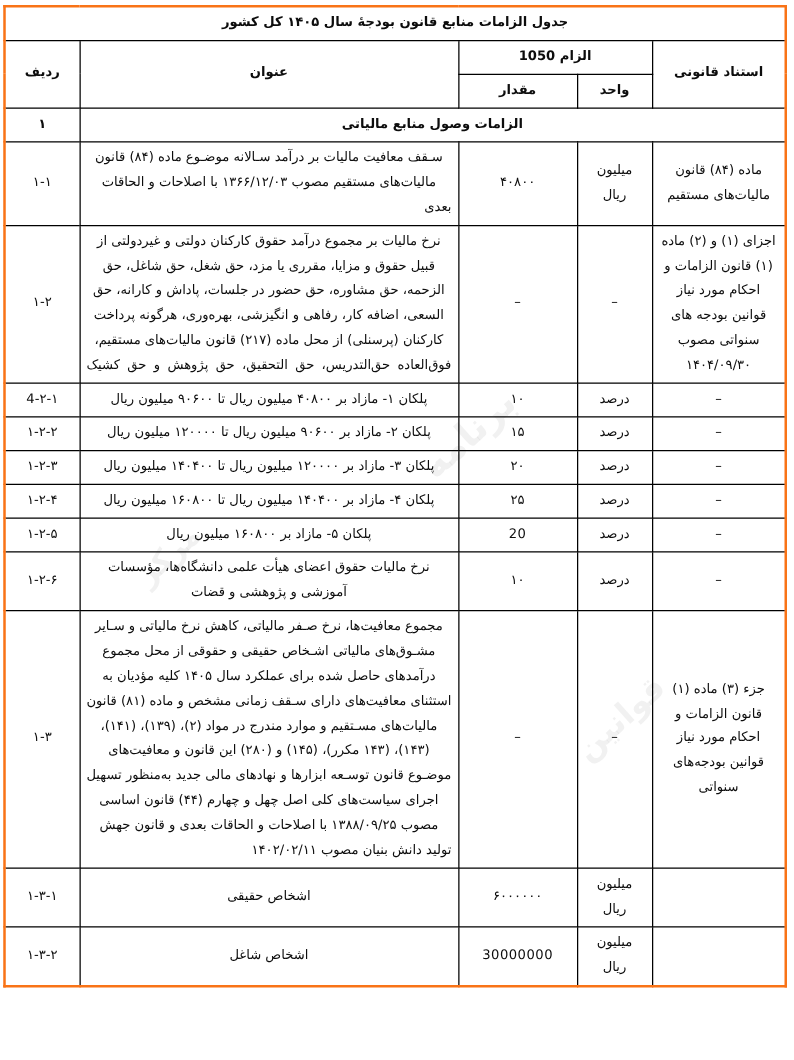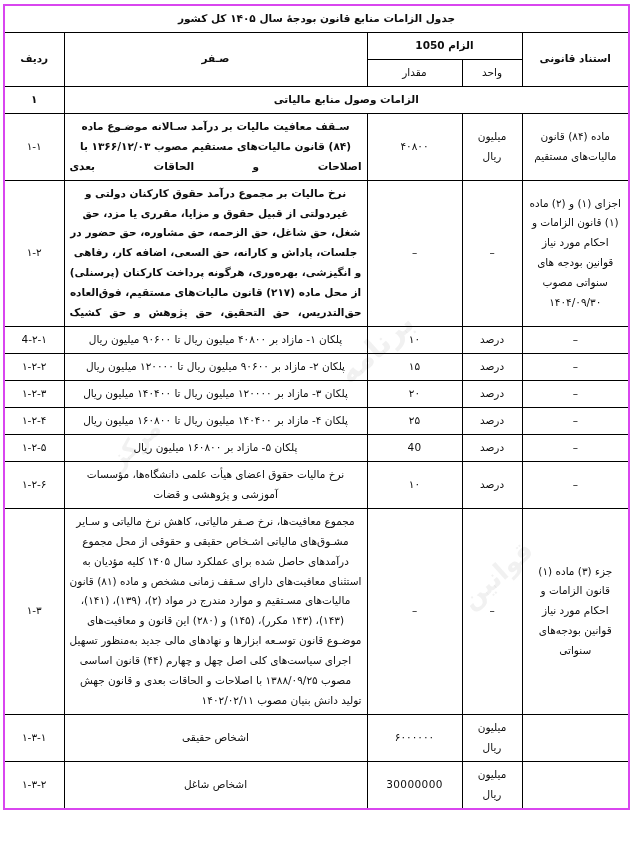--- a/index.html
+++ b/index.html
@@ -35,21 +35,21 @@
     white-space: nowrap;
   }
   .wm1 { top: 330px; right: 215px; transform: rotate(-42deg); }
   .wm2 { top: 560px; right: 95px;  transform: rotate(-42deg); font-size: 26px;}
   .wm3 { top: 430px; right: 470px; transform: rotate(-42deg); font-size: 24px;}
 
   table.budget {
     width: 625px;
     border-collapse: collapse;
     table-layout: fixed;
-    border: 2px solid #d946ef;
+    border: 2px solid #f97316;
     position: relative;
     z-index: 2;
     background: transparent;
   }
   table.budget td, table.budget th {
     border: 1px solid #000;
     padding: 3px 5px;
     vertical-align: middle;
     text-align: center;
     font-size: 10.5px;
@@ -73,40 +73,39 @@
   }
 
   
   .hdr {
     font-weight: bold;
     font-size: 11.5px;
     padding: 5px 3px;
     line-height: 1.4;
   }
   .hdr-sub {
-    font-weight: normal;
+    font-weight: bold;
     font-size: 11px;
     padding: 4px 3px;
   }
 
   
   .section-row td {
     font-weight: bold;
     font-size: 11.5px;
     padding: 7px 4px;
   }
 
   
   .onvan {
     text-align: justify;
     text-align-last: justify;
     padding: 7px 9px;
     line-height: 2.05;
     font-size: 10.5px;
-    font-weight: bold;
   }
   .onvan-center {
     text-align: center;
     padding: 7px 9px;
     line-height: 2.05;
     font-size: 10.5px;
   }
   .onvan-block {
     text-align: justify;
     text-align-last: right;
@@ -153,21 +152,21 @@
       <col class="c-radif">
     </colgroup>
 
     <thead>
       <tr>
         <td class="title-cell" colspan="5">جدول الزامات منابع قانون بودجهٔ سال ۱۴۰۵ کل کشور</td>
       </tr>
       <tr>
         <th class="hdr" rowspan="2">استناد قانونی</th>
         <th class="hdr" colspan="2">الزام 1050</th>
-        <th class="hdr" rowspan="2">صـفر</th>
+        <th class="hdr" rowspan="2">عنوان</th>
         <th class="hdr" rowspan="2">ردیف</th>
       </tr>
       <tr>
         <th class="hdr-sub">واحد</th>
         <th class="hdr-sub">مقدار</th>
       </tr>
     </thead>
 
     <tbody>
 
@@ -220,21 +219,21 @@
         <td class="dash">–</td>
         <td class="vahed">درصد</td>
         <td class="num">۲۵</td>
         <td class="onvan-center">پلکان ۴- مازاد بر ۱۴۰۴۰۰ میلیون ریال تا ۱۶۰۸۰۰ میلیون ریال</td>
         <td class="radif">۱-۲-۴</td>
       </tr>
 
       <tr>
         <td class="dash">–</td>
         <td class="vahed">درصد</td>
-        <td class="num">40</td>
+        <td class="num">20</td>
         <td class="onvan-center">پلکان ۵- مازاد بر ۱۶۰۸۰۰ میلیون ریال</td>
         <td class="radif">۱-۲-۵</td>
       </tr>
 
       <tr>
         <td class="dash">–</td>
         <td class="vahed">درصد</td>
         <td class="num">۱۰</td>
         <td class="onvan-center">نرخ مالیات حقوق اعضای هیأت علمی دانشگاه‌ها، مؤسسات آموزشی و پژوهشی و قضات</td>
         <td class="radif">۱-۲-۶</td>

